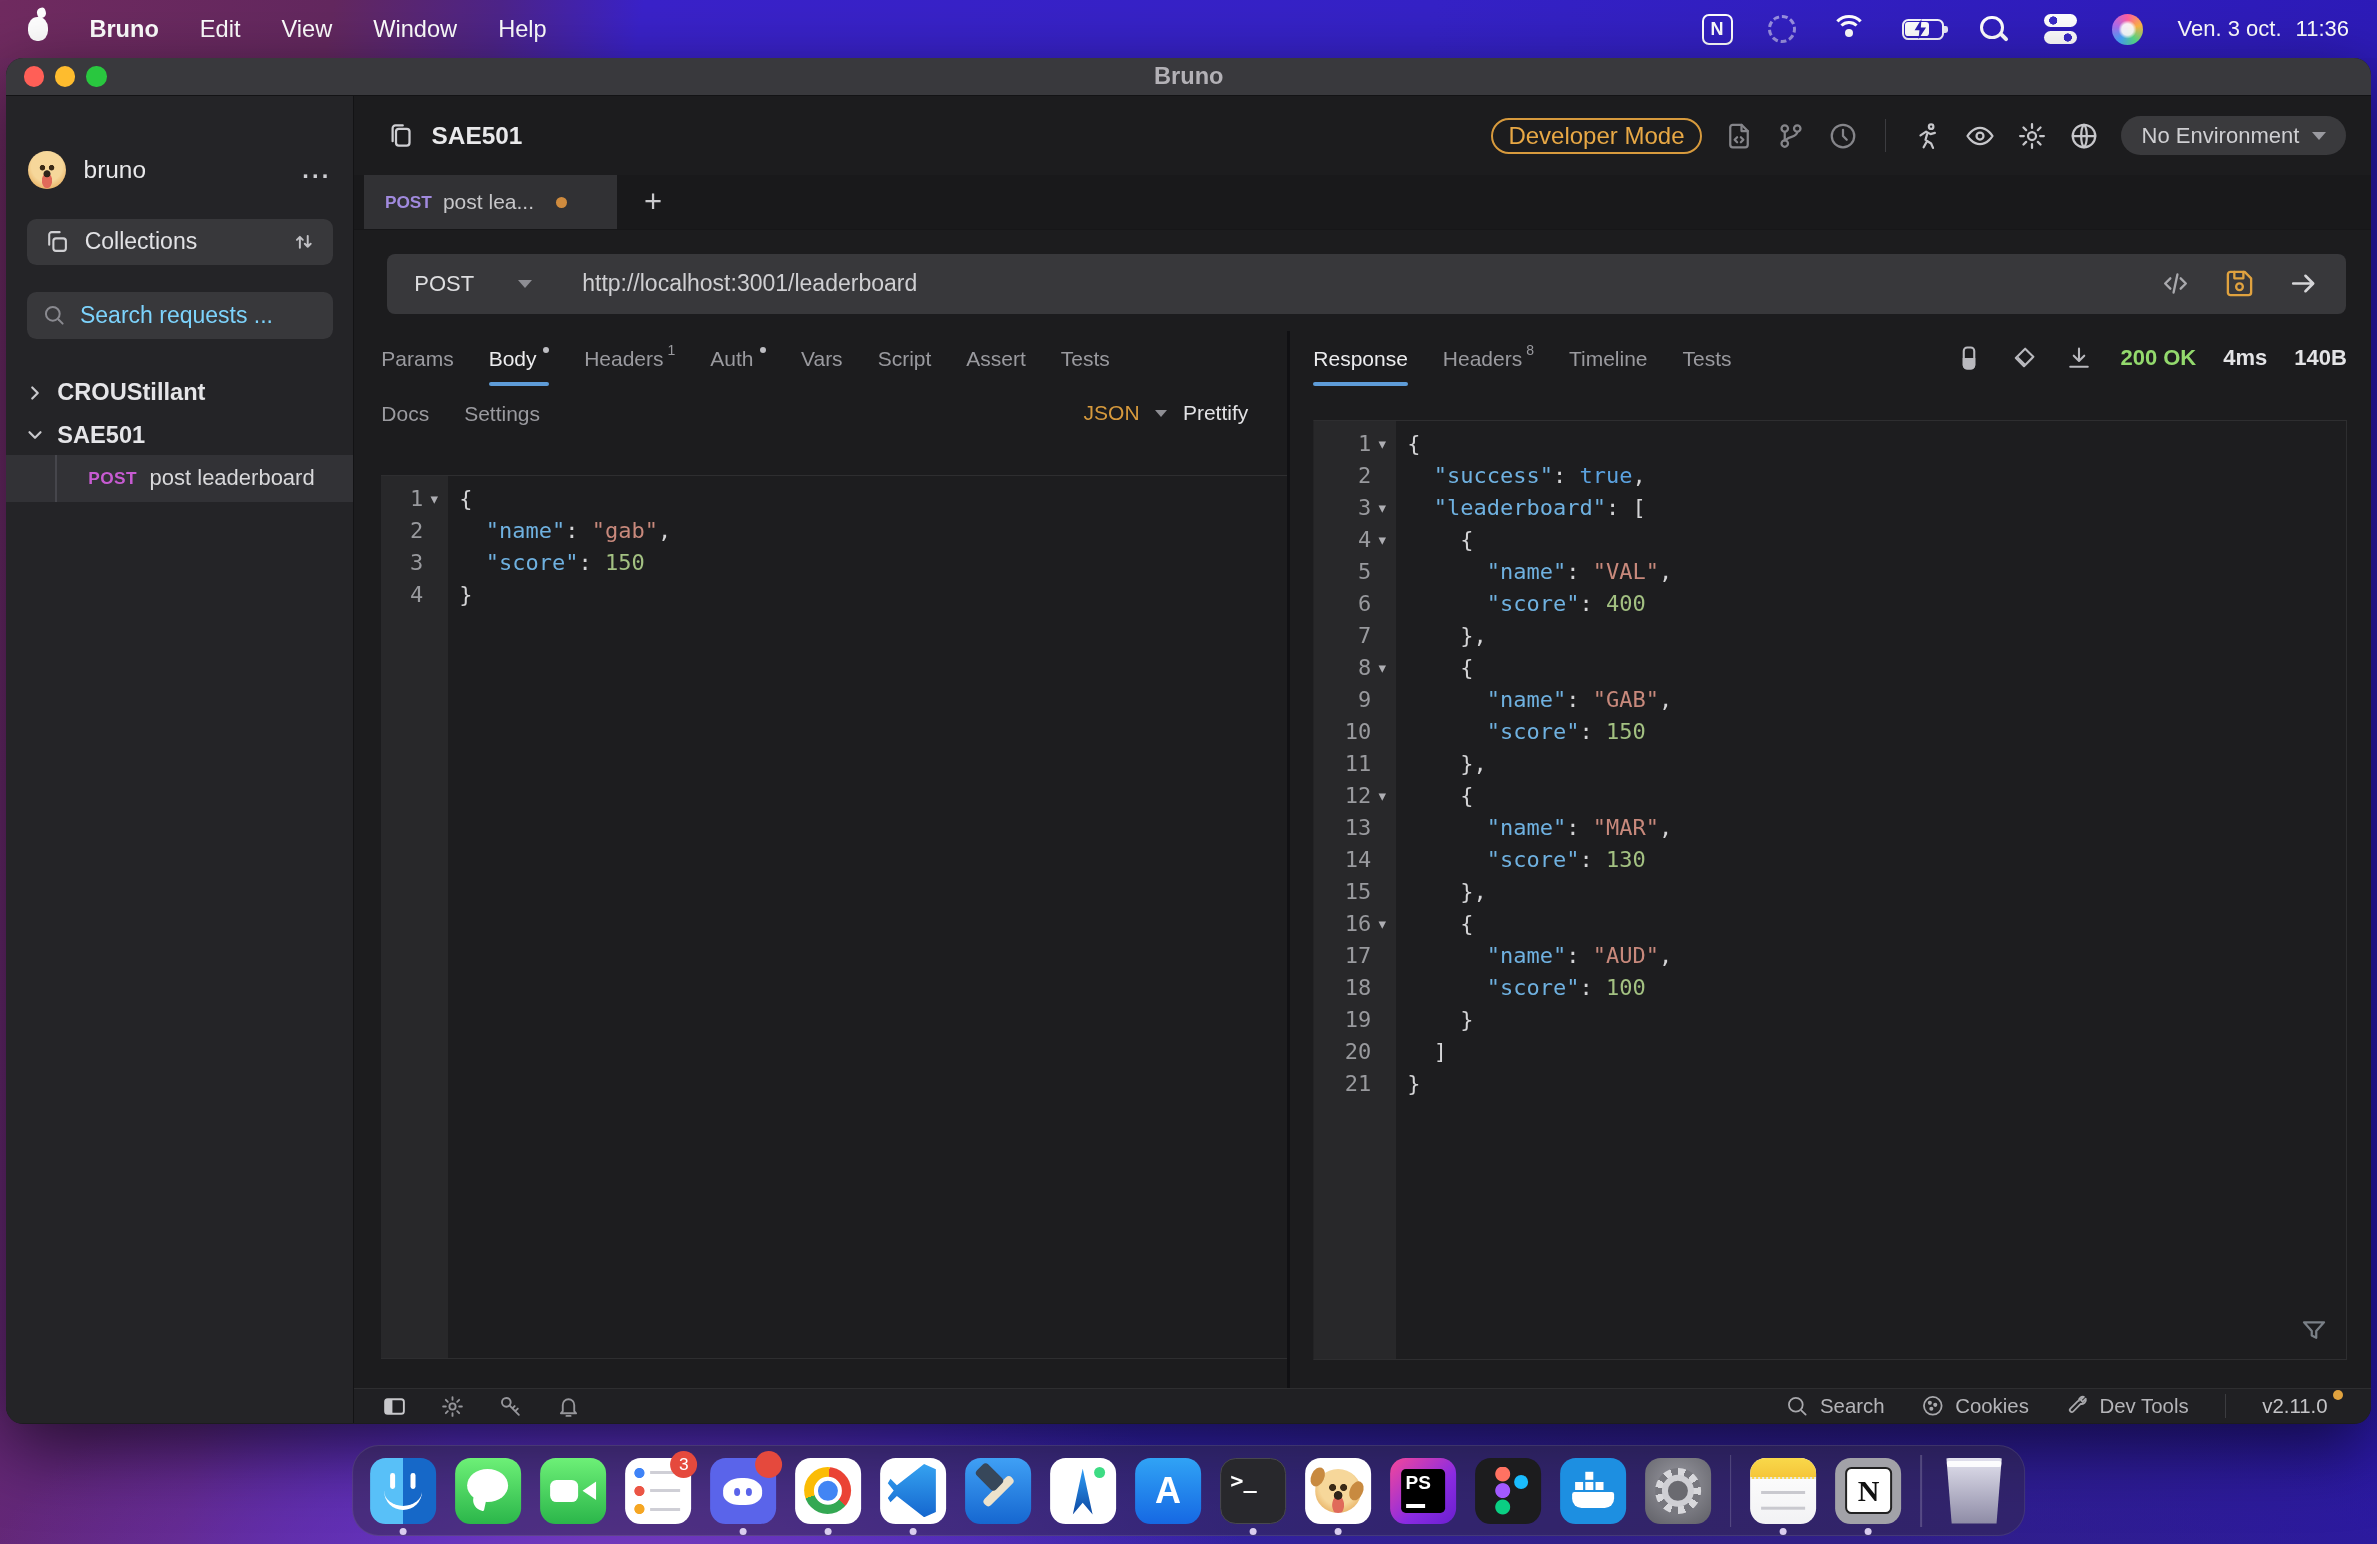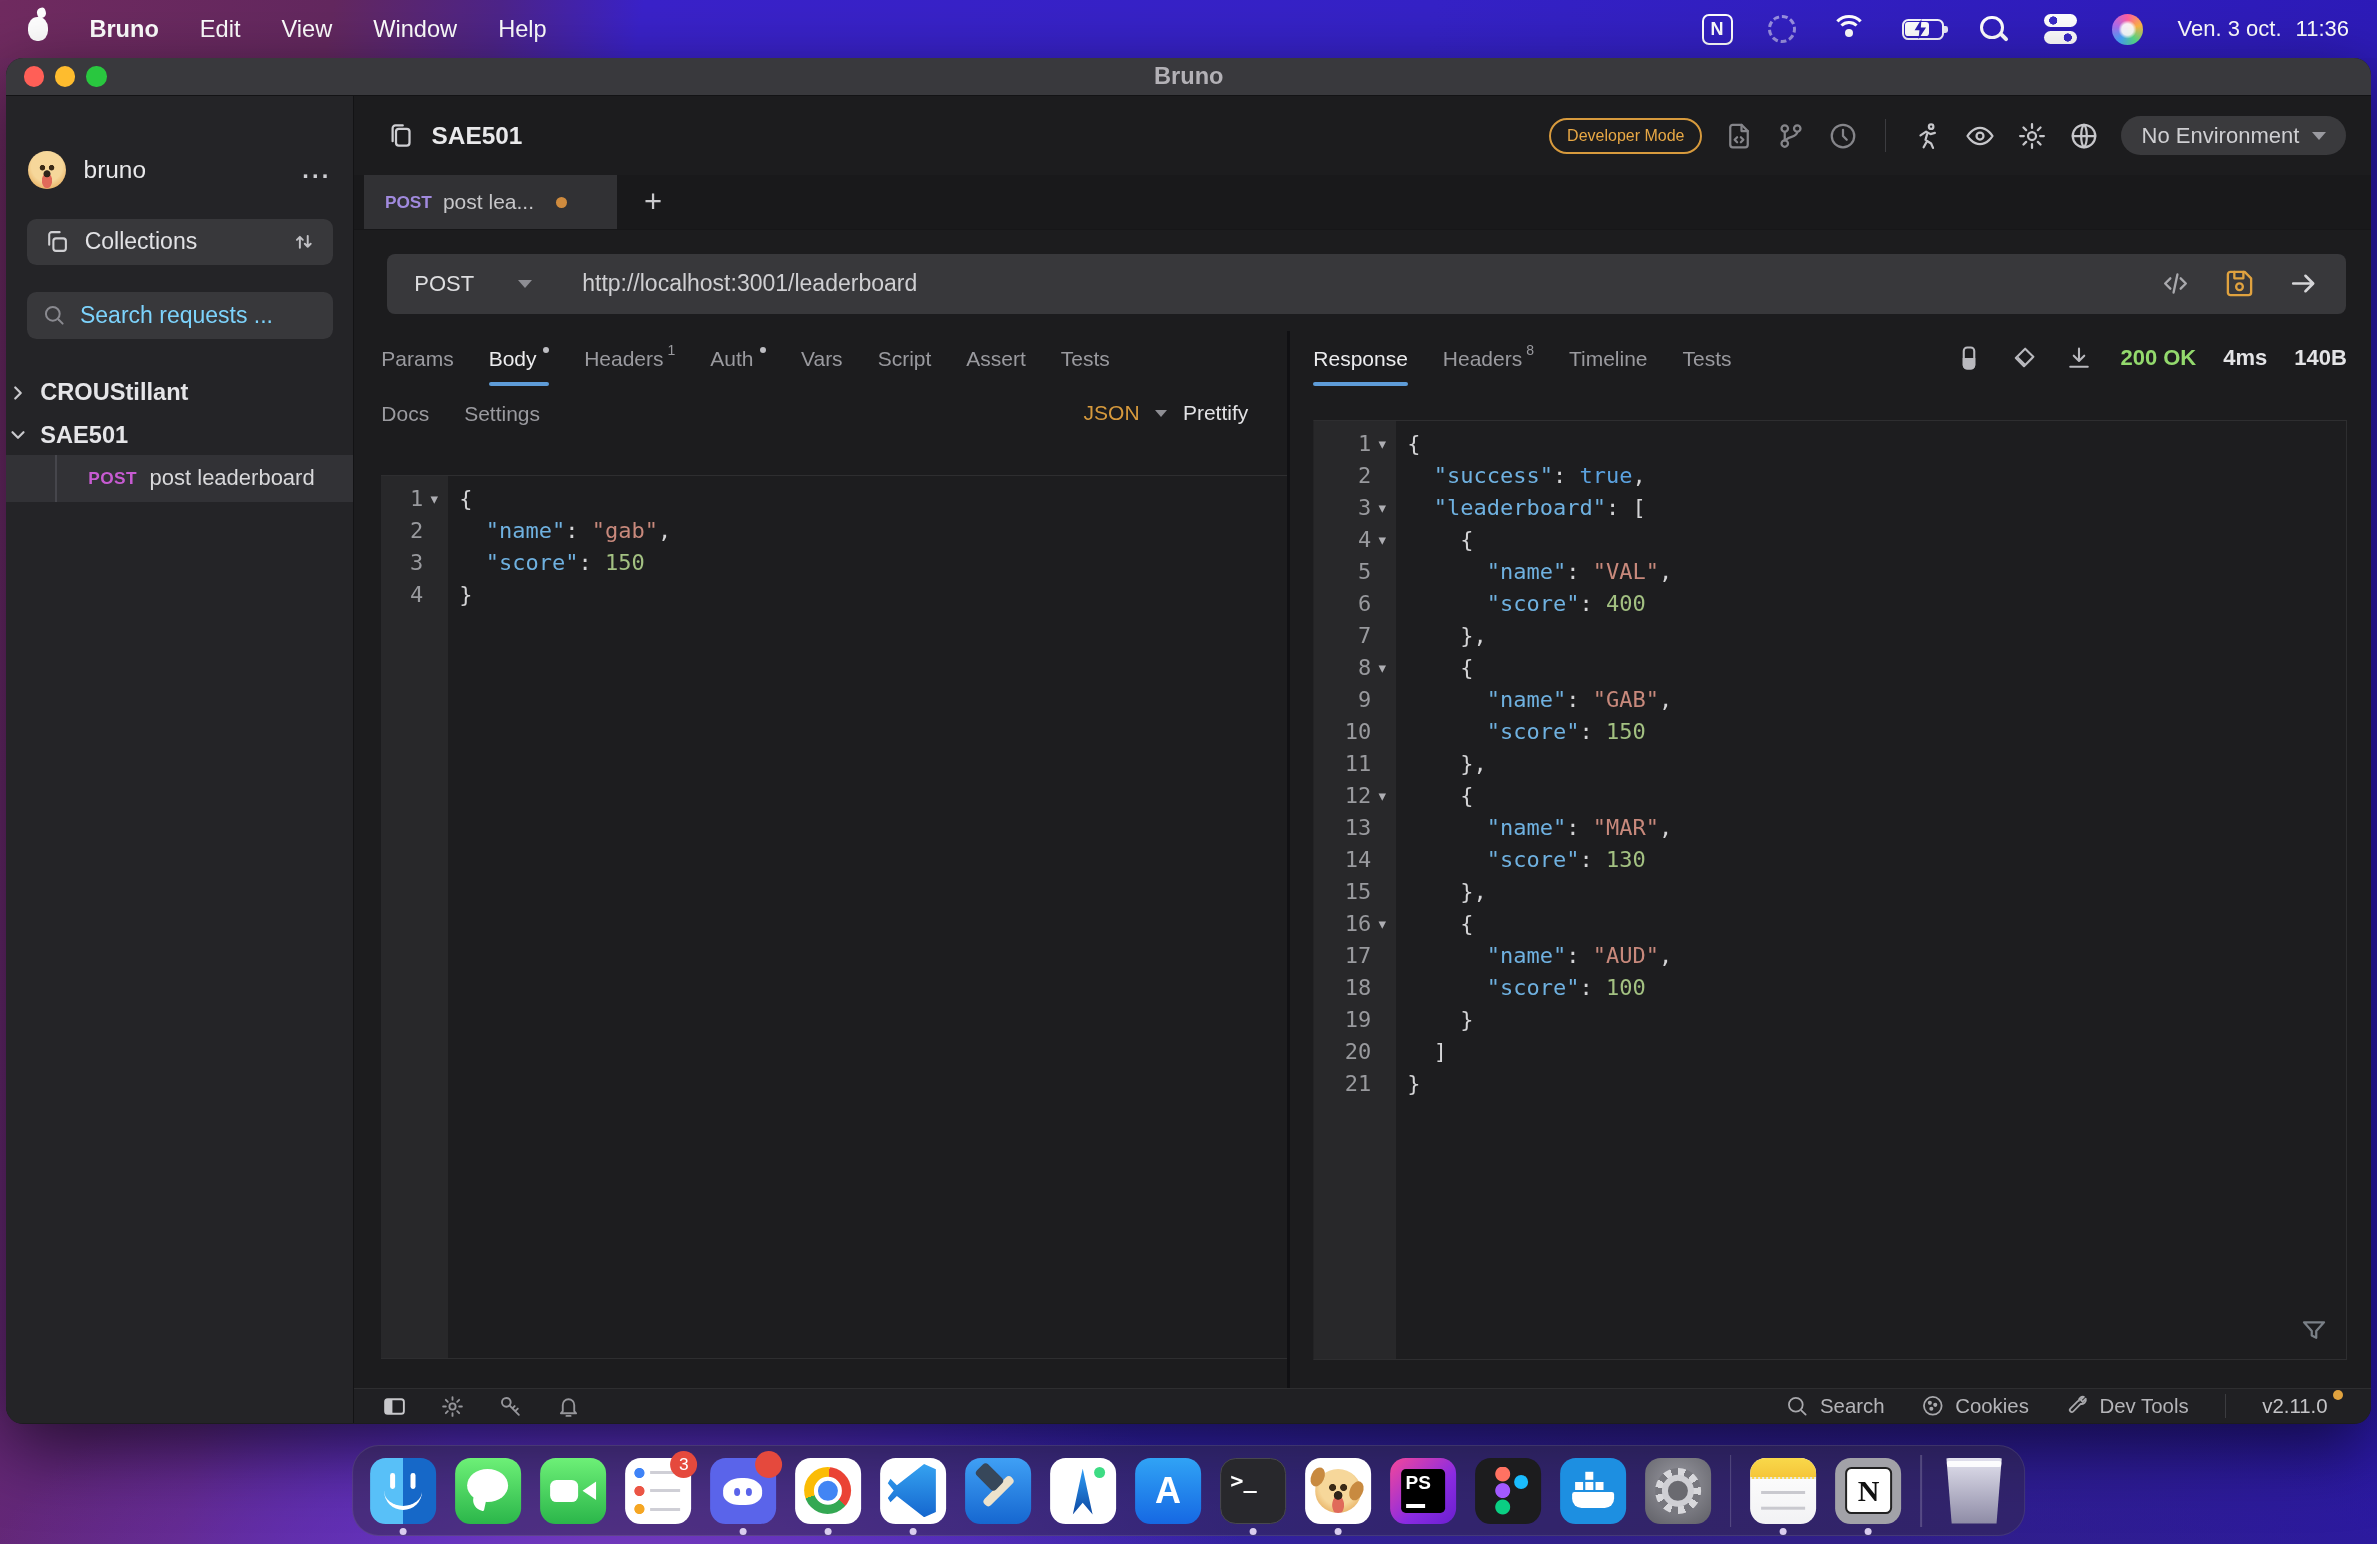--- a/index.html
+++ b/index.html
@@ -70,34 +70,34 @@
   .dog::before { left:-1.6px; transform:rotate(24deg); }
   .dog::after { right:-1.6px; transform:rotate(-24deg); }
   .workspace-name { color:#e9e9eb; font-size:24.4px; font-weight:500; }
   .ws-dots { margin-left:auto; color:#cfcfd3; letter-spacing:3.1px; font-size:23.6px; font-weight:700; }
   .collections-btn { margin:23.6px 20.4px 0; height:46px; background:#38383b; border-radius:9.4px; display:flex; align-items:center; gap:15.7px; padding:0 17.3px; }
   .collections-btn .lbl { color:#e2e2e5; font-size:23px; }
   .updown { margin-left:auto; }
   .search-box { margin:27px 20.4px 0; height:47px; background:#38383b; border-radius:9.4px; display:flex; align-items:center; gap:14px; padding:0 15.7px; }
   .search-box .ph { color:#7dd3fc; font-size:23px; }
   .tree { margin-top:31px; }
-  .tree-row { display:flex; align-items:center; gap:11px; height:46px; padding:0 1px; color:#e5e5e8; font-weight:700; font-size:23.6px; }
+  .tree-row { display:flex; align-items:center; gap:11px; height:46px; padding:0 18px; color:#e5e5e8; font-weight:700; font-size:23.6px; }
   .tree-row.sub { height:39px; }
   .req-row { position:relative; display:flex; align-items:center; height:47px; background:#323236; padding-left:82px; gap:12.6px; }
   .req-row .guide { position:absolute; left:49px; top:0; bottom:0; width:1.6px; background:#46464c; }
   .req-method { color:#c75bd2; font-size:17.3px; font-weight:700; letter-spacing:0.4px; }
   .req-name { color:#d8d8da; font-size:22px; }
 
   
   .main { flex:1; display:flex; flex-direction:column; min-width:0; }
   .header-row { height:79px; display:flex; align-items:center; padding:0 25px 0 33px; }
   .header-left { display:flex; align-items:center; gap:17.3px; }
   .coll-title { color:#e9e9eb; font-size:24.4px; font-weight:600; }
   .header-right { margin-left:auto; display:flex; align-items:center; gap:22px; }
-  .devmode { height:36px; border:2.4px solid #d79a3d; border-radius:18px; color:#e8a845; font-size:16px; display:flex; align-items:center; padding:0 15.7px; }
+  .devmode { height:36px; border:2.4px solid #d79a3d; border-radius:18px; color:#e8a845; font-size:24px; display:flex; align-items:center; padding:0 15.7px; }
   .hicon { color:#85858a; display:flex; }
   .hicon.bright { color:#c6c6ca; }
   .hsep { width:1.6px; height:33px; background:#3c3c40; margin:0 4.7px; }
   .env-pill { height:39px; background:#3a3a3d; border-radius:19.7px; display:flex; align-items:center; gap:12.6px; padding:0 20.4px; color:#cfcfd2; font-size:22px; }
   .caret { width:0; height:0; border-left:7px solid transparent; border-right:7px solid transparent; border-top:8.6px solid #9a9aa0; }
 
   .tabstrip { height:55px; background:#19191b; border-bottom:1.6px solid #161618; display:flex; align-items:stretch; padding-left:10.2px; }
   .rtab { width:253px; background:#313134; display:flex; align-items:center; gap:11px; padding:0 20.4px; }
   .rtab .m { color:#a18ade; font-size:17.3px; font-weight:700; }
   .rtab .l { color:#c6c6c9; font-size:21px; }

